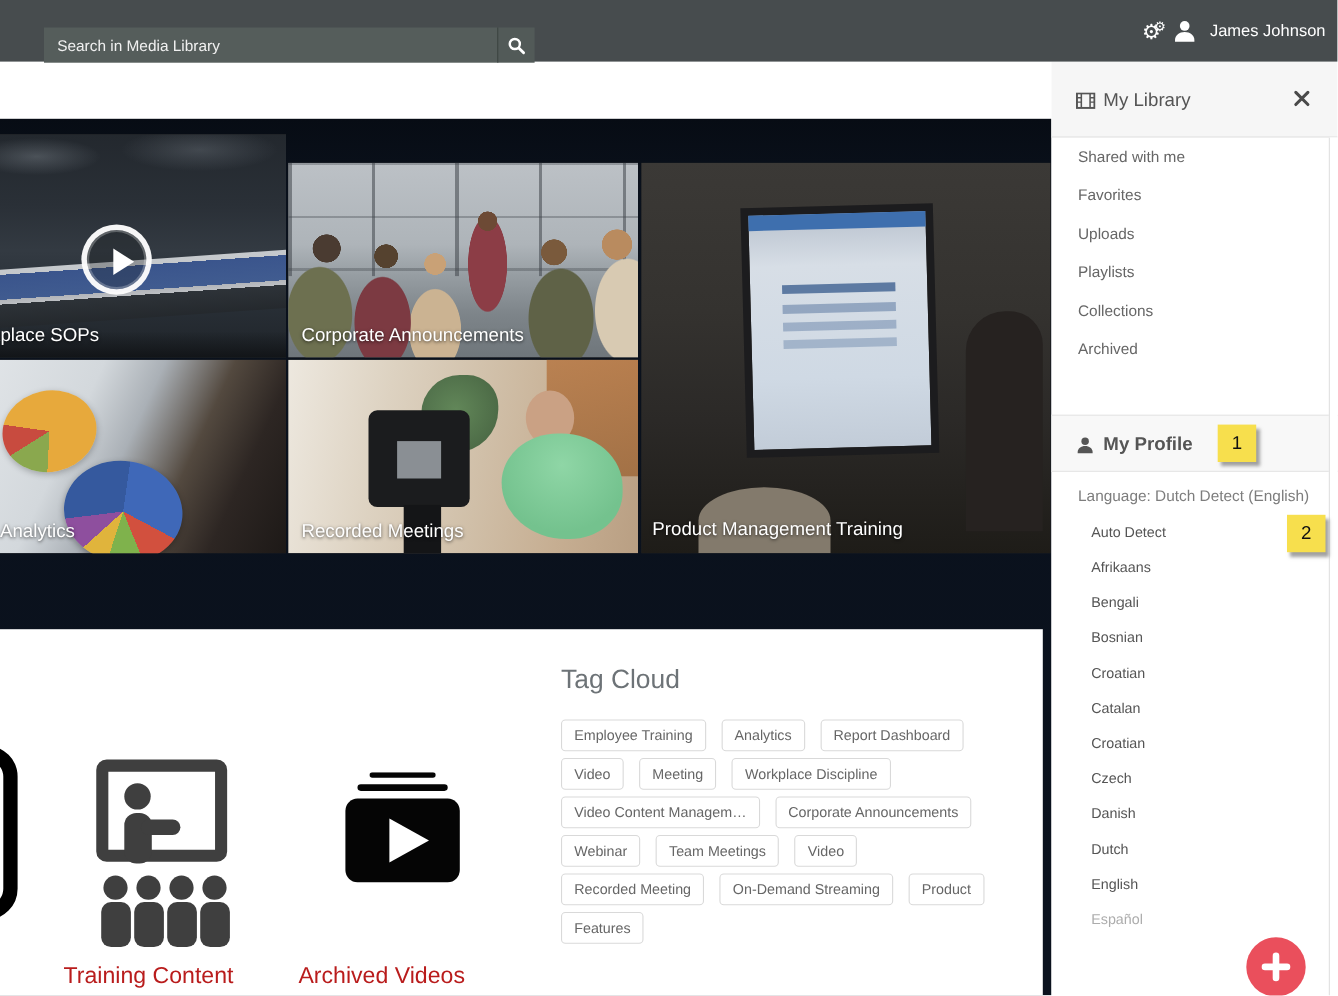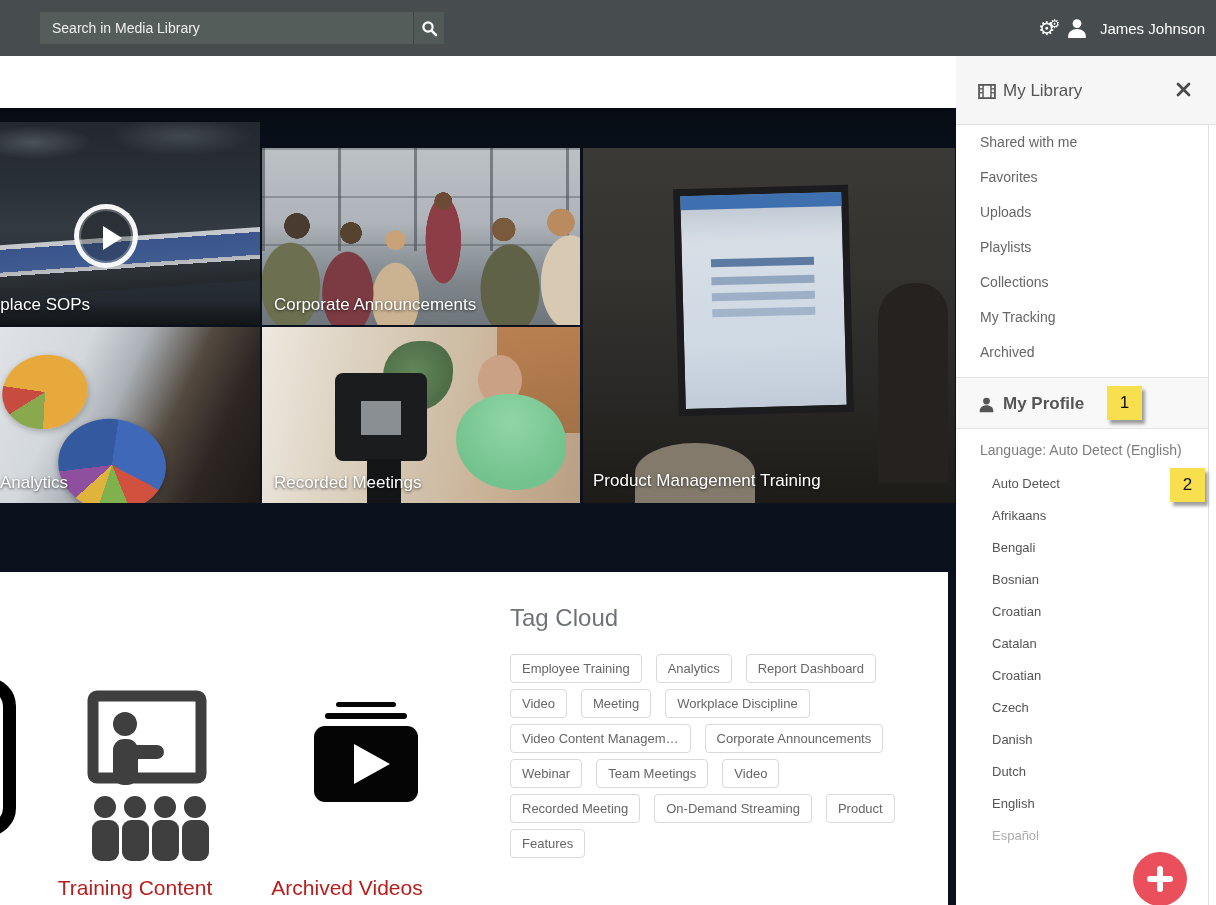--- a/index.html
+++ b/index.html
@@ -1,21 +1,21 @@
 <!DOCTYPE html>
 <html><head>
 <meta charset="utf-8">
 <style>
   * { margin:0; padding:0; box-sizing:border-box; }
   html,body { width:1216px; height:905px; overflow:hidden; }
   body { font-family:"Liberation Sans","DejaVu Sans",sans-serif; background:#fff; position:relative; }
 
   
   .topbar { position:absolute; left:0; top:0; width:1216px; height:56px; background:#474c4e; z-index:30; }
-  .searchwrap { position:absolute; left:40px; top:12px; width:404px; height:32px; display:flex;border-radius:11px; }
+  .searchwrap { position:absolute; left:40px; top:25px; width:446px; height:32px; display:flex;border-radius:11px; }
   .search-input { width:412px; height:32px; background:#555d5b; border:none; outline:none; color:#f5f5f5; font-size:14px; padding:0 12px; }
   .search-input::placeholder { color:#f0f0f0; opacity:1; }
   .search-btn { width:34px; height:32px; background:#525a58; border:none; border-left:1px solid #3e4543; cursor:pointer; display:flex; align-items:center; justify-content:center; }
   .topbar-right { position:absolute; right:11px; top:0; height:56px; display:flex; align-items:center; gap:12px; color:#fff; }
   .gears { color:#fff; font-size:19px; line-height:1; letter-spacing:-6px; cursor:pointer; }
   .gears .small { font-size:12px; vertical-align:7px; }
   .username { color:#ffffff; font-size:15px; }
 
   
   .content { position:absolute; left:0; top:56px; width:956px; height:849px; background:#fff; overflow:hidden; }
@@ -261,38 +261,37 @@
       </svg>
     </span>
   </div>
 
   <div class="sb-list">
     <div class="sb-item">Shared with me</div>
     <div class="sb-item">Favorites</div>
     <div class="sb-item">Uploads</div>
     <div class="sb-item">Playlists</div>
     <div class="sb-item">Collections</div>
-    <div class="sb-item">My Tracking</div>
     <div class="sb-item">Archived</div>
   </div>
 
   <div class="sb-profile">
     <div class="sb-profile-inner">
       <span>
         <svg width="17" height="17" viewBox="0 0 20 20">
           <circle cx="10" cy="6" r="4" fill="#555"></circle>
           <path d="M10,11c-4.4,0-8,2.8-8,6.4V19h16v-1.6C18,13.8,14.4,11,10,11z" fill="#555"></path>
         </svg>
       </span>
       <span>My Profile</span>
     </div>
   </div>
   <div class="badge badge1">1</div>
 
-  <div class="lang-header">Language: Auto Detect (English)</div>
+  <div class="lang-header">Language: Dutch Detect (English)</div>
   <div class="badge badge2">2</div>
 
   <div class="lang-list">
     <div class="lang-item">Auto Detect</div>
     <div class="lang-item">Afrikaans</div>
     <div class="lang-item">Bengali</div>
     <div class="lang-item">Bosnian</div>
     <div class="lang-item">Croatian</div>
     <div class="lang-item">Catalan</div>
     <div class="lang-item">Croatian</div>

